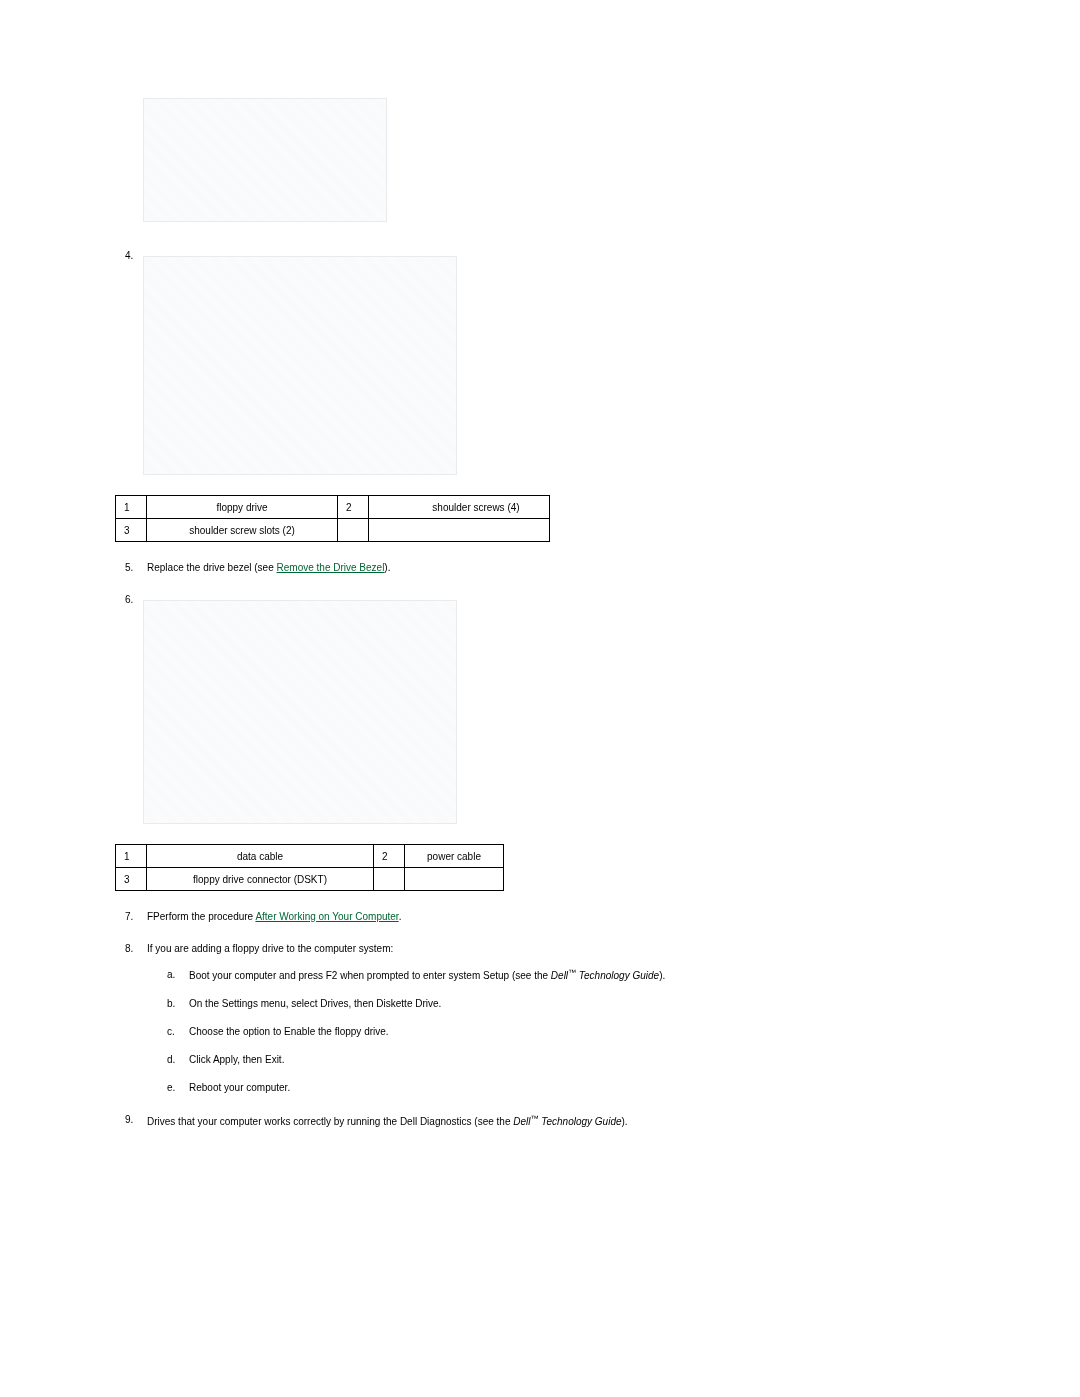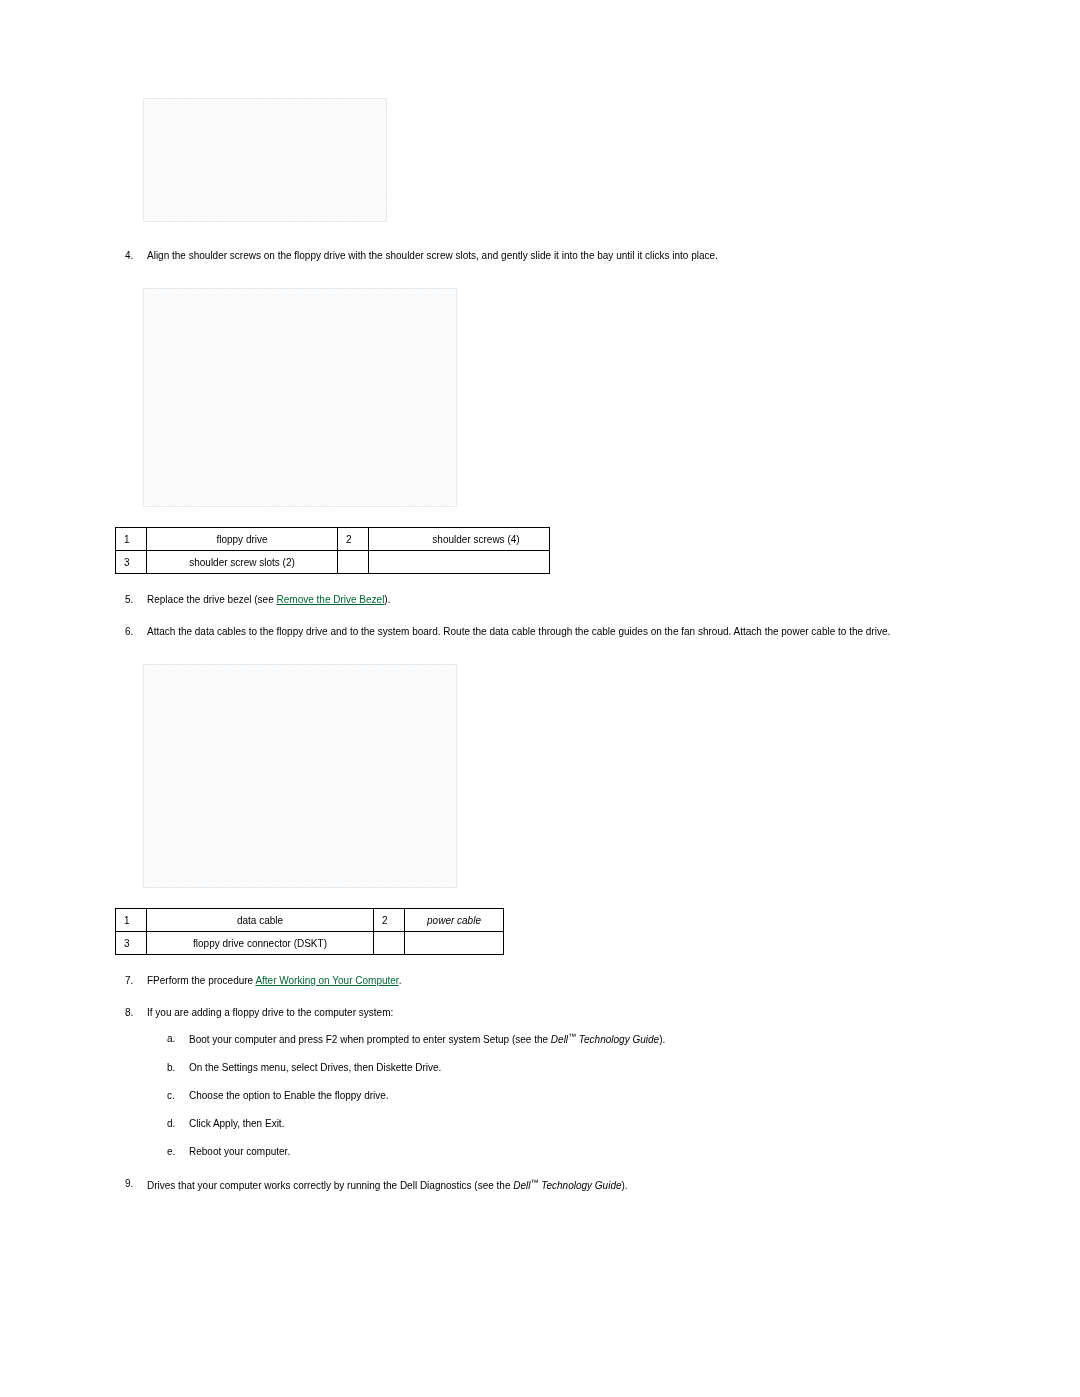--- a/index.html
+++ b/index.html
@@ -83,34 +83,33 @@
     padding: 3px 8px;
     font-size: 10px;
     vertical-align: middle;
     height: 16px;
     text-align: center;
   }
   table.callout td.idx { width: 14px; text-align: left; }
   table.callout td.lbl1 { width: 174px; }
   table.callout td.lbl1b { width: 210px; }
   table.callout td.lbl2 { width: 130px; padding-left: 42px; }
-  table.callout td.lbl2b { width: 82px; font-style: italic; }
+  table.callout td.lbl2b { width: 82px; }
 </style>
 </head>
 <body>
 
 <div class="page">
 
   <div class="diagram-placeholder dia1"></div>
 
   <ol class="steps">
 
     <li>
       <span class="num">4.</span>
-      <span>Align the shoulder screws on the floppy drive with the shoulder screw slots, and gently slide it into the bay until it clicks into place.</span>
     </li>
 
   </ol>
 
   <div class="diagram-placeholder dia2"></div>
 
   <table class="callout">
     <tbody>
         <tr>
       <td class="idx">1</td>
@@ -129,21 +128,20 @@
 
   <ol class="steps">
 
     <li>
       <span class="num">5.</span>
       <span>Replace the drive bezel (see </span><a href="#" class="link">Remove the Drive Bezel</a><span>).</span>
     </li>
 
     <li>
       <span class="num">6.</span>
-      <span>Attach the data cables to the floppy drive and to the system board. Route the data cable through the cable guides on the fan shroud. Attach the power cable to the drive.</span>
     </li>
 
   </ol>
 
   <div class="diagram-placeholder dia3"></div>
 
   <table class="callout">
     <tbody>
         <tr>
       <td class="idx">1</td>

